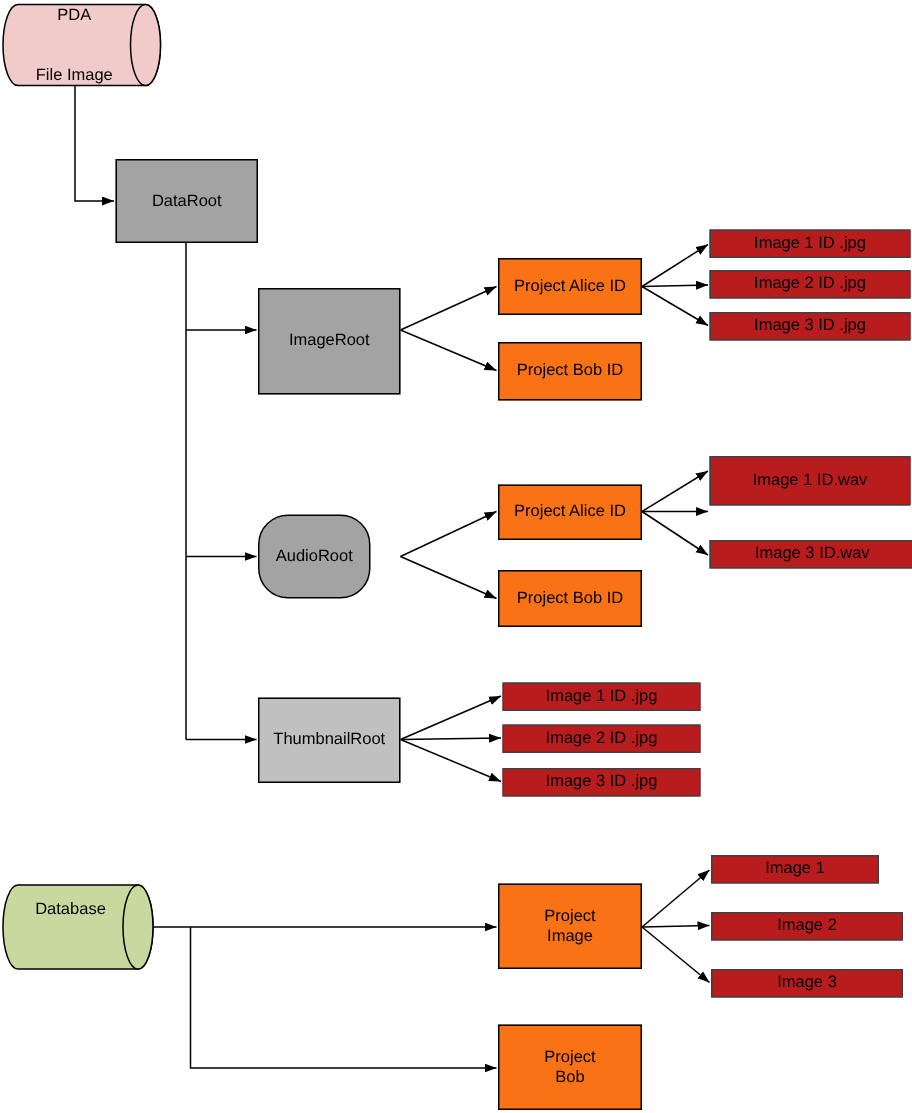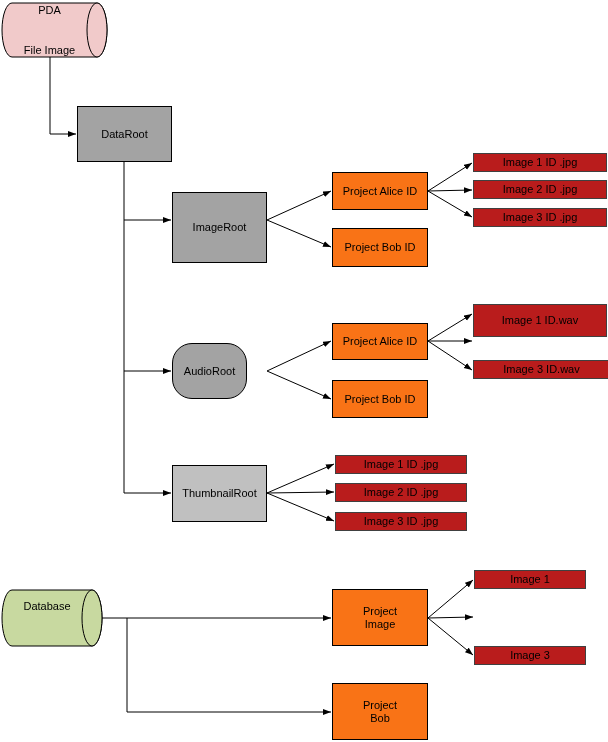--- a/index.html
+++ b/index.html
@@ -164,17 +164,20 @@
     <div>Image</div>
   </div>
   <div class="box orange" style="left:332px; top:683px; width:96px; height:57px;">
     <div>Project</div>
     <div>Bob</div>
   </div>
 
   <div class="box blue" style="left:474px; top:570px; width:112px; height:19px;">
     <span>Image 1</span>
   </div>
-  <div class="box blue" style="left:474px; top:646px; width:112px; height:19px;">
+  <div class="box blue" style="left:474px; top:608px; width:128px; height:19px;">
+    <span>Image 2</span>
+  </div>
+  <div class="box blue" style="left:474px; top:646px; width:128px; height:19px;">
     <span>Image 3</span>
   </div>
 
 </div>
 
 </body></html>

